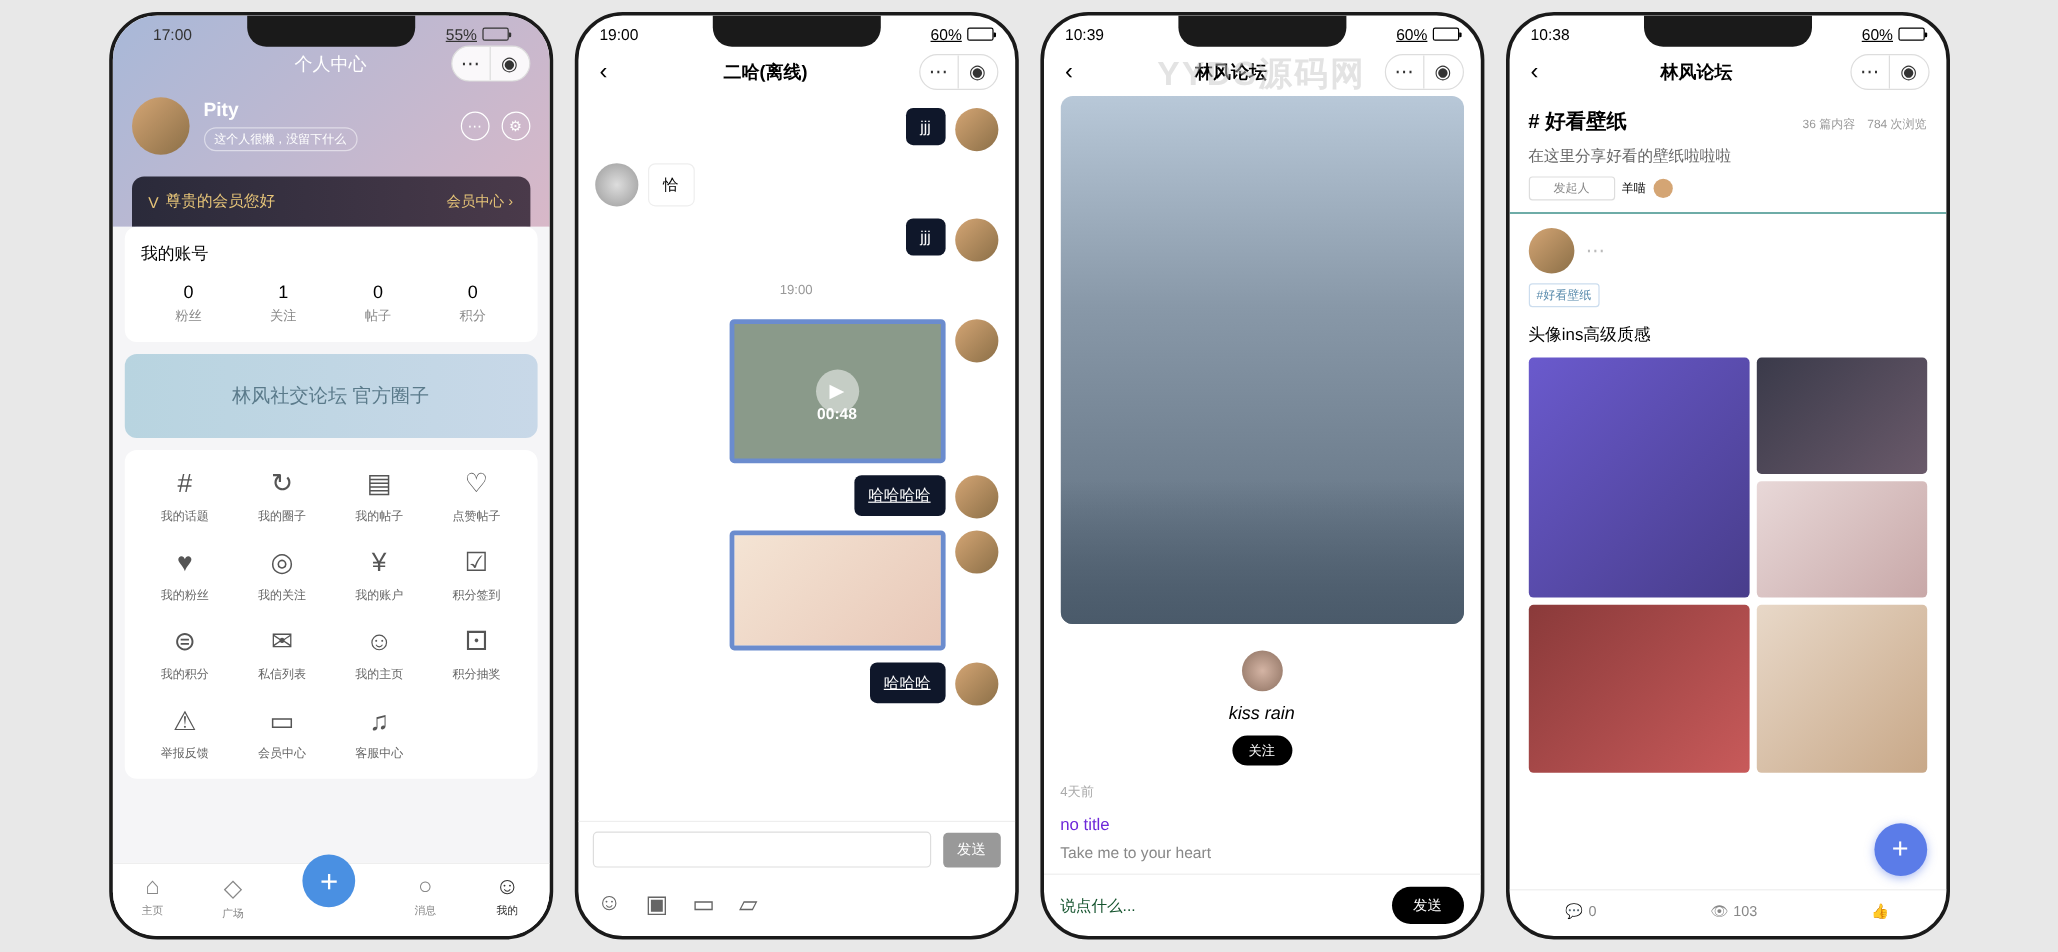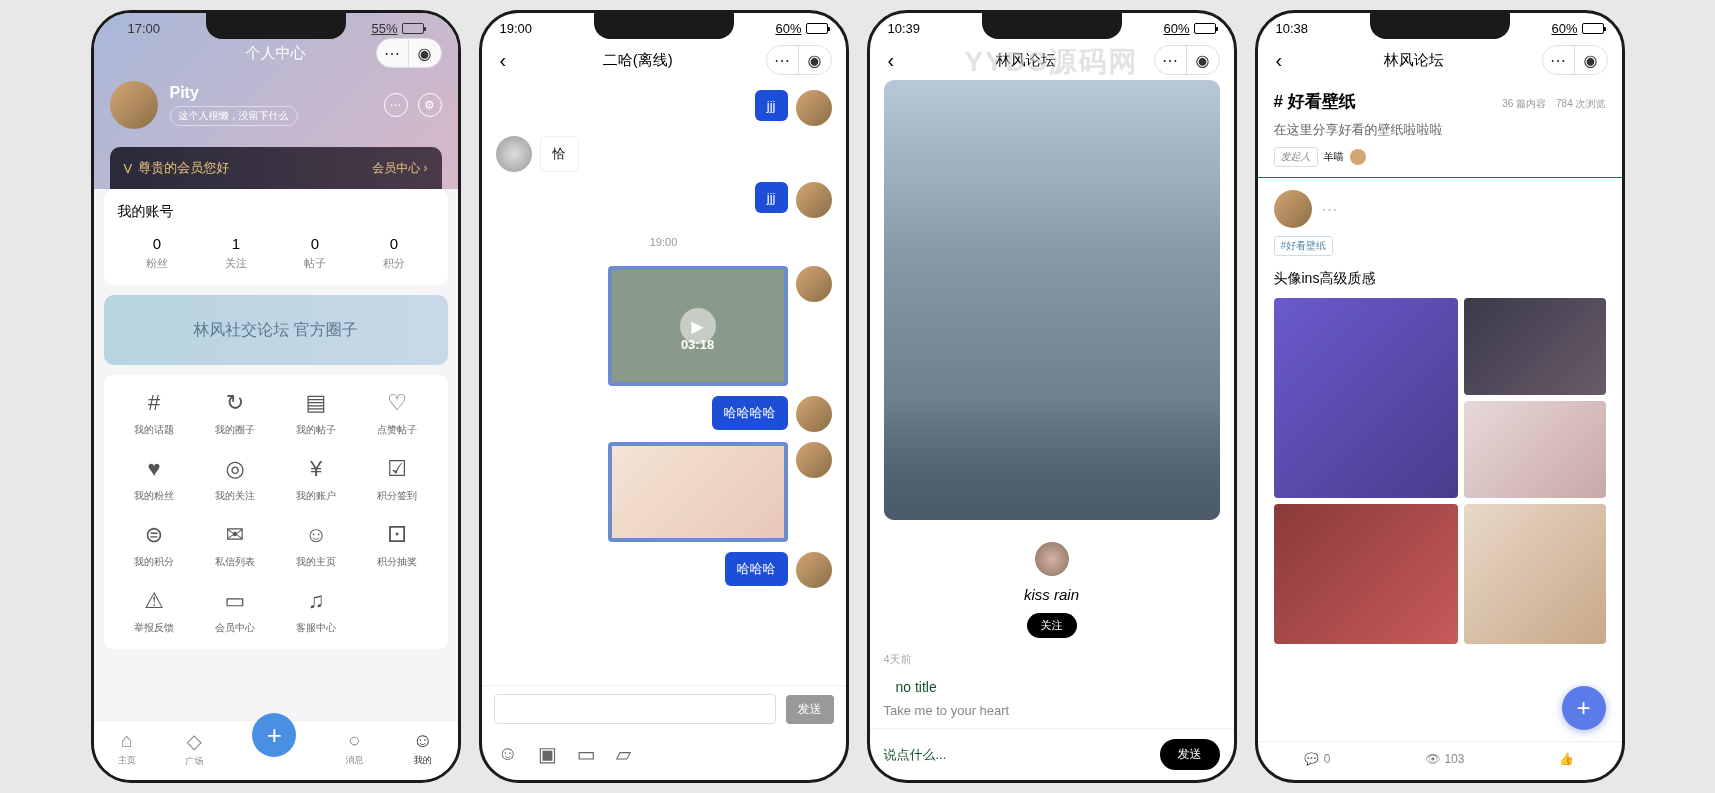--- a/index.html
+++ b/index.html
@@ -5,21 +5,21 @@
 * { margin: 0; padding: 0; box-sizing: border-box; font-family: -apple-system, "PingFang SC", sans-serif; }
 body { background: #e8e8e8; display: flex; gap: 18px; padding: 10px; justify-content: center; }
 .phone { width: 370px; height: 773px; background: #fff; border-radius: 40px; overflow: hidden; position: relative; border: 3px solid #1a1a1a; display: flex; flex-direction: column; }
 .notch { position: absolute; top: 0; left: 50%; transform: translateX(-50%); width: 140px; height: 26px; background: #1a1a1a; border-radius: 0 0 16px 16px; z-index: 100; }
 .statusbar { display: flex; justify-content: space-between; padding: 8px 18px 4px; font-size: 13px; font-weight: 500; }
 .battery { display: flex; align-items: center; gap: 4px; text-decoration: underline; }
 .batt-icon { width: 22px; height: 11px; border: 1px solid currentColor; border-radius: 2px; position: relative; }
 .batt-icon::after { content: ""; position: absolute; right: -3px; top: 3px; width: 2px; height: 4px; background: currentColor; border-radius: 0 1px 1px 0; }
 .batt-fill { height: 100%; background: currentColor; border-radius: 1px; }
 .nav { display: flex; align-items: center; justify-content: space-between; padding: 6px 14px; height: 40px; }
-.nav-title { flex: 1; text-align: center; font-size: 15px; font-weight: 400; }
+.nav-title { flex: 1; text-align: center; font-size: 15px; font-weight: 700; }
 .capsule { display: flex; border: 1px solid #ddd; border-radius: 16px; background: rgba(255,255,255,0.9); overflow: hidden; }
 .capsule span { width: 32px; height: 28px; display: flex; align-items: center; justify-content: center; font-size: 16px; color: #333; }
 .capsule span:first-child { border-right: 1px solid #ddd; }
 .back { font-size: 20px; padding: 0 4px; }
 
 
 .p1-hero { background: linear-gradient(135deg, #a8b8d8 0%, #d8b8c8 100%); padding: 0 16px 0; color: #fff; }
 .p1-hero .statusbar { color: #333; }
 .p1-title { text-align: center; font-size: 15px; padding: 4px 0 8px; position: relative; }
 .p1-title .capsule { position: absolute; right: 0; top: -2px; }
@@ -50,21 +50,21 @@
 .p1-tab.active { color: #333; }
 .p1-fab { width: 44px; height: 44px; background: #4a90e2; border-radius: 50%; color: #fff; font-size: 26px; display: flex; align-items: center; justify-content: center; margin-top: -16px; }
 
 
 .p2-msgs { flex: 1; overflow-y: auto; padding: 10px 14px; display: flex; flex-direction: column; gap: 10px; }
 .msg-row { display: flex; gap: 8px; align-items: flex-start; }
 .msg-row.right { flex-direction: row-reverse; }
 .msg-avatar { width: 36px; height: 36px; border-radius: 50%; background: linear-gradient(135deg,#d4a574,#8b6f47); flex-shrink: 0; }
 .msg-avatar.dog { background: radial-gradient(circle,#ddd,#999); }
 .bubble { max-width: 200px; padding: 8px 12px; border-radius: 6px; font-size: 13px; }
-.bubble.blue { background: #1d4ed8; color: #fff; }
+.bubble.blue { background: #0f172a; color: #fff; text-decoration: underline; }
 .bubble.white { background: #fff; border: 1px solid #eee; }
 .msg-time { text-align: center; font-size: 11px; color: #999; margin: 8px 0; }
 .msg-media { width: 180px; border: 4px solid #6b8cce; border-radius: 4px; background: #8a9a8a; height: 120px; position: relative; display: flex; align-items: center; justify-content: center; color: #fff; }
 .msg-media.cake { background: linear-gradient(135deg,#f4e4d4,#e8c8b8); height: 100px; }
 .play { width: 36px; height: 36px; background: rgba(255,255,255,0.5); border-radius: 50%; display: flex; align-items: center; justify-content: center; }
 .vid-dur { position: absolute; bottom: 30px; font-size: 13px; font-weight: 600; }
 .p2-input { display: flex; align-items: center; padding: 8px 12px; gap: 10px; border-top: 1px solid #eee; }
 .p2-input-field { flex: 1; border: 1px solid #ddd; border-radius: 4px; height: 30px; }
 .p2-send { background: #999; color: #fff; padding: 6px 12px; border-radius: 4px; font-size: 12px; }
 .p2-tools { display: flex; gap: 20px; padding: 10px 16px 14px; font-size: 20px; color: #666; }
@@ -72,34 +72,34 @@
 
 .watermark { position: absolute; top: 30px; left: 50%; transform: translateX(-50%); font-size: 28px; font-weight: 700; color: rgba(200,200,200,0.5); z-index: 50; letter-spacing: 2px; white-space: nowrap; }
 .p3-content { flex: 1; overflow-y: auto; padding: 0 14px; }
 .p3-hero-img { width: 100%; height: 440px; background: linear-gradient(180deg,#b8c8d8 0%,#8898a8 40%,#5a6a7a 100%); border-radius: 10px; margin-bottom: 14px; position: relative; overflow: hidden; }
 .p3-hero-img::before { content:""; position:absolute; bottom:0; left:0; right:0; height:120px; background:linear-gradient(180deg,transparent,#4a5a6a); }
 .p3-author { display: flex; align-items: center; gap: 10px; padding: 8px 0; flex-direction: column; }
 .p3-author .avatar { width: 34px; height: 34px; background: radial-gradient(circle,#d4b4a4,#8b6f5f); }
 .p3-author-name { flex: 1; font-size: 15px; font-style: italic; }
 .p3-follow { background: #000; color: #fff; padding: 5px 14px; border-radius: 14px; font-size: 11px; }
 .p3-meta { font-size: 11px; color: #aaa; margin: 6px 0; }
-.p3-title { font-size: 14px; color: #14532d; margin: 12px 12px 8px; }
+.p3-title { font-size: 14px; color: #6d28d9; margin: 12px 0 8px; }
 .p3-sub { font-size: 13px; color: #888; margin-bottom: 10px; }
 .p3-input { display: flex; align-items: center; padding: 10px 14px; gap: 10px; border-top: 1px solid #eee; }
 .p3-input-field { flex: 1; font-size: 13px; color: #14532d; }
 .p3-send { background: #000; color: #fff; padding: 7px 18px; border-radius: 16px; font-size: 12px; }
 
 
 .p4-header { padding: 10px 16px; border-bottom: 1px solid #0f766e; }
 .p4-header-top { display: flex; justify-content: space-between; align-items: baseline; }
 .p4-topic { font-size: 17px; font-weight: 600; }
 .p4-stats { font-size: 10px; color: #999; }
 .p4-desc { font-size: 13px; color: #666; margin: 8px 0; }
 .p4-publisher { display: flex; align-items: center; gap: 6px; font-size: 10px; }
-.p4-pub-tag { border: 1px solid #ddd; padding: 2px 6px; border-radius: 3px; color: #888; font-style: italic; }
+.p4-pub-tag { border: 1px solid #ddd; padding: 2px 20px; border-radius: 3px; color: #888; }
 .p4-pub-avatar { width: 16px; height: 16px; border-radius: 50%; background: #d4a574; }
 .p4-post { padding: 12px 16px; flex: 1; overflow-y: auto; }
 .p4-post-head { display: flex; align-items: center; gap: 10px; }
 .p4-post-head .avatar { width: 38px; height: 38px; }
 .p4-post-name { font-size: 14px; font-weight: 600; display: flex; align-items: center; gap: 4px; }
 .p4-post-time { font-size: 10px; color: #aaa; }
 .p4-more { color: #bbb; font-size: 16px; }
 .p4-tag { display: inline-block; border: 1px solid #cde; color: #58a; font-size: 10px; padding: 2px 6px; border-radius: 3px; margin: 8px 0; }
 .p4-post-title { font-size: 14px; margin: 6px 0 10px; }
 .p4-grid { display: grid; grid-template-columns: 1.3fr 1fr; gap: 6px; }
@@ -281,21 +281,21 @@
       </div>
       <div class="msg-row right">
         <div class="msg-avatar"></div>
         <div class="bubble blue">jjj</div>
       </div>
       <div class="msg-time">19:00</div>
       <div class="msg-row right">
         <div class="msg-avatar"></div>
         <div class="msg-media">
           <div class="play">▶</div>
-          <div class="vid-dur">03:18</div>
+          <div class="vid-dur">00:48</div>
         </div>
       </div>
       <div class="msg-row right">
         <div class="msg-avatar"></div>
         <div class="bubble blue">哈哈哈哈</div>
       </div>
       <div class="msg-row right">
         <div class="msg-avatar"></div>
         <div class="msg-media cake"></div>
       </div>

